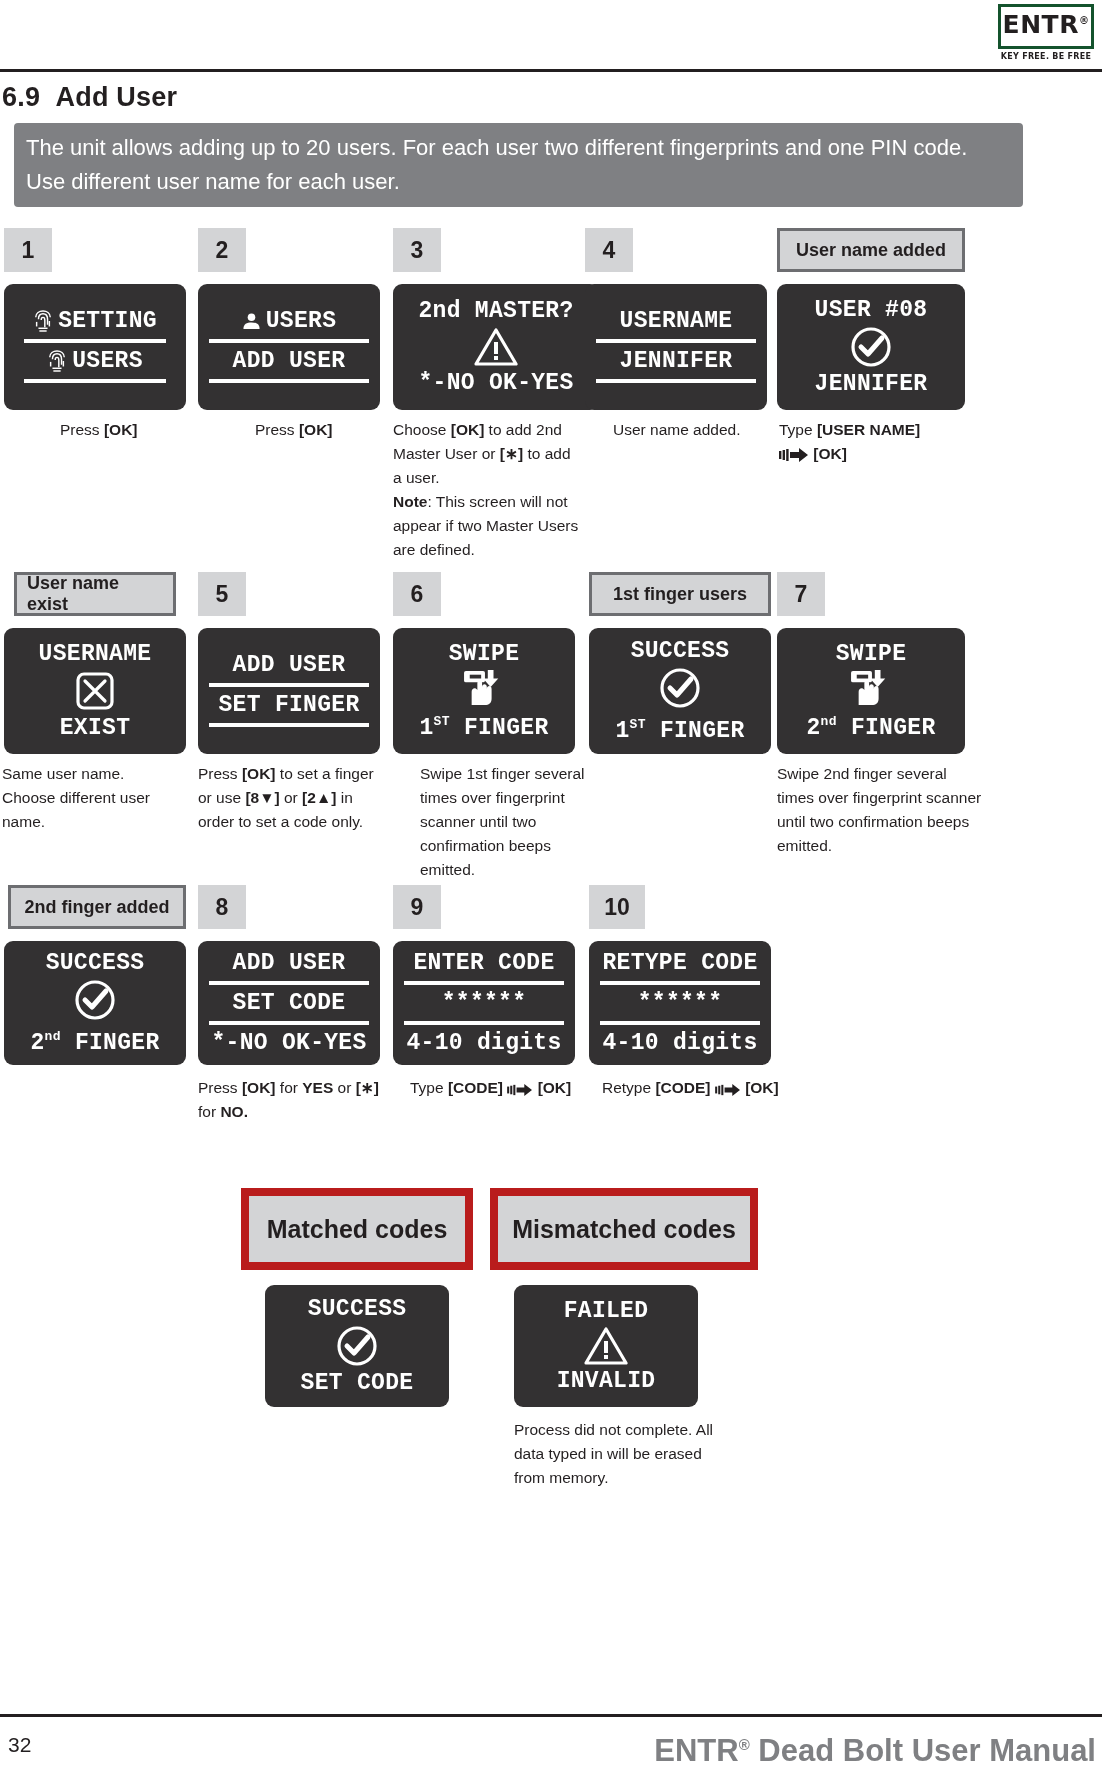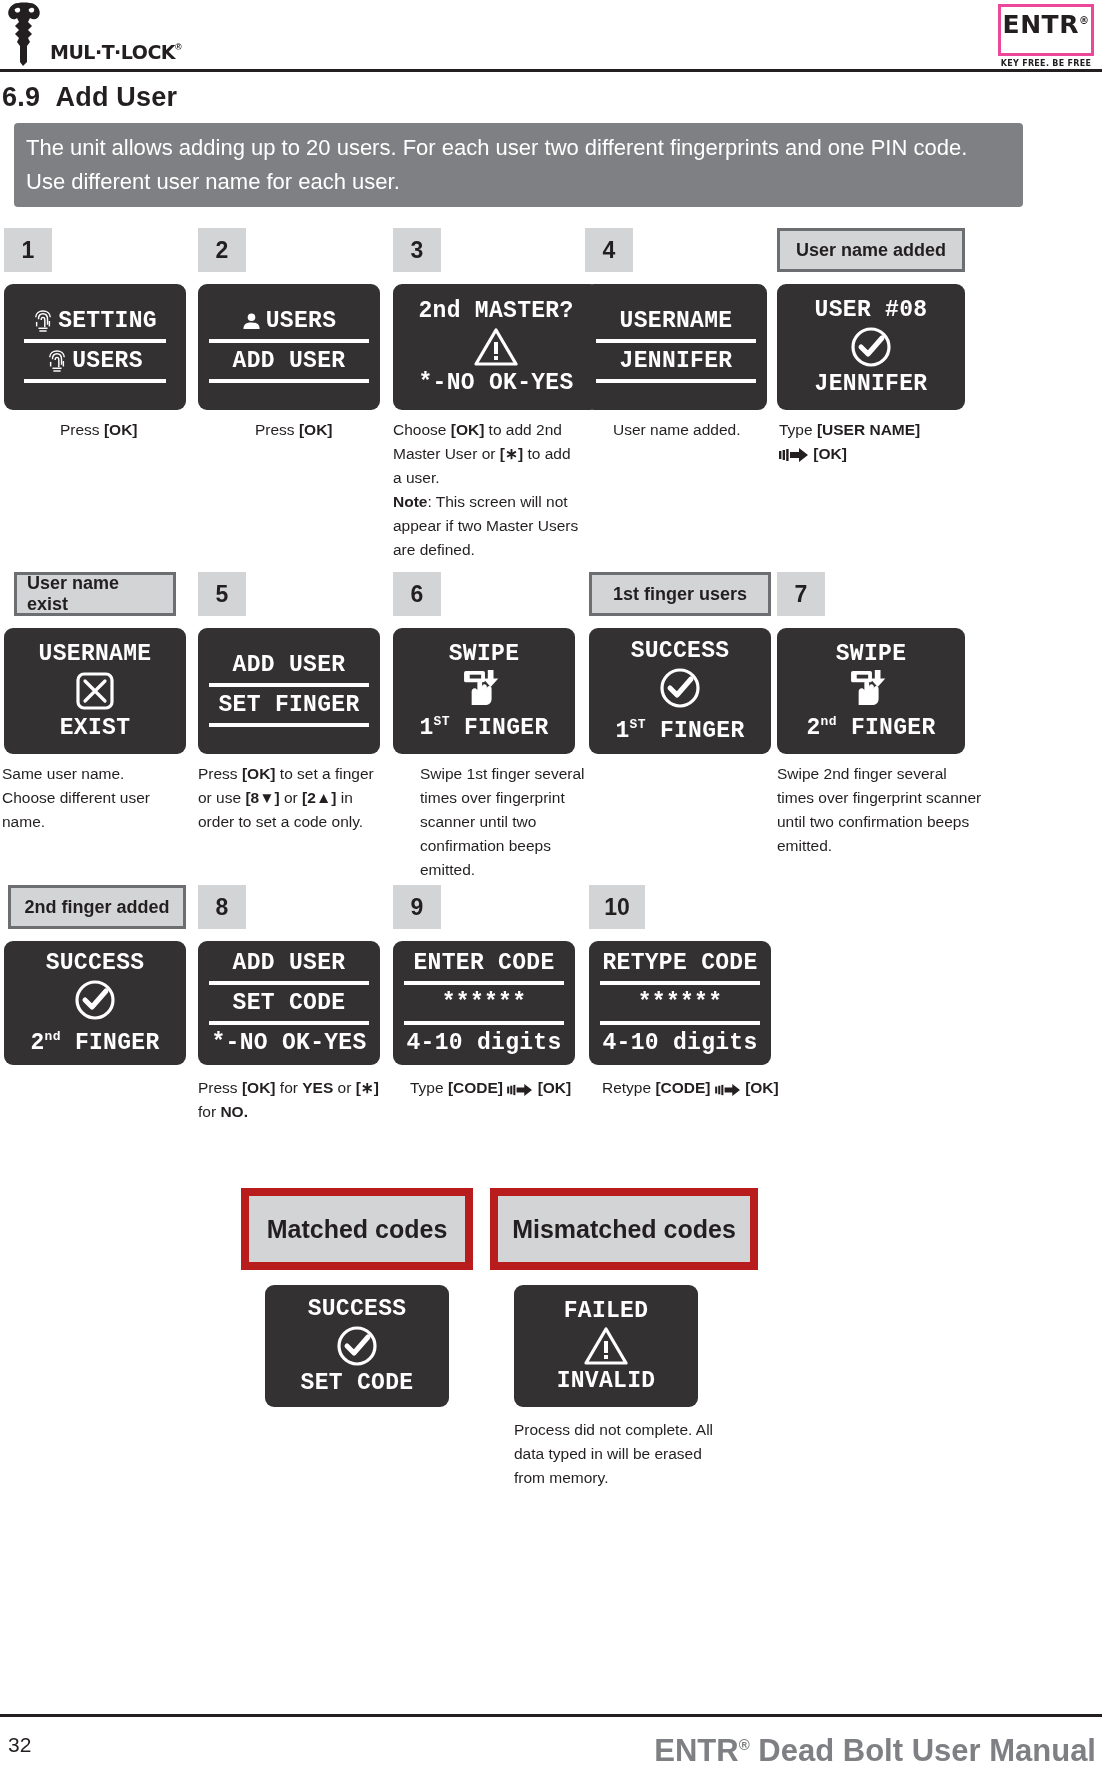--- a/index.html
+++ b/index.html
@@ -12,21 +12,21 @@
     overflow:hidden;
   }
 
   
   .header { position:relative; height:72px; }
   .logo-wrap { position:absolute; left:6px; top:2px; display:flex; align-items:flex-end; }
   .key-glyph { width:46px; height:66px; }
   .logo-word { font-weight:bold; font-size:19px; letter-spacing:-0.5px;
                font-family:"DejaVu Sans", sans-serif; margin-left:-2px; margin-bottom:5px; }
   .entr-box { position:absolute; right:8px; top:4px; width:96px; text-align:center; }
-  .entr-frame { border:3px solid #ec4899; padding:3px 0 14px; }
+  .entr-frame { border:3px solid #14532d; padding:3px 0 7px; }
   .entr-text { font-size:25px; font-weight:bold; letter-spacing:0.5px;
                font-family:"DejaVu Sans", sans-serif; }
   .entr-text sup { font-size:10px; vertical-align:super; }
   .entr-tag { font-size:8px; font-weight:bold; letter-spacing:0.3px; margin-top:3px;
               font-family:"DejaVu Sans", sans-serif; }
   .rule { position:absolute; left:0; right:0; top:69px; height:3px; background:#231f20; }
 
   
   .sec-title { position:absolute; left:2px; top:82px; font-size:27px; font-weight:bold;
                letter-spacing:0.2px; }
@@ -74,29 +74,20 @@
   .foot-rule { position:absolute; left:0; right:0; bottom:62px; height:3px; background:#231f20; }
   .page-no { position:absolute; left:8px; bottom:22px; font-size:21px; }
   .foot-title { position:absolute; right:6px; bottom:10px; font-size:31px;
                 color:#7f8083; font-weight:bold; }
   .foot-title sup { font-size:15px; vertical-align:super; }
 </style>
 </head>
 <body>
 
 <div class="header">
-  <div class="logo-wrap">
-    <span class="ic key-glyph">
-      <svg viewBox="0 0 46 66" width="46" height="66">
-        <path fill="#231f20" d="M8 2 C3 5 1 10 3 14 C5 18 9 18 11 16 L13 20 L9 24 L13 28 L9 32 L13 36 L11 40 L14 44 L14 60 L17 64 L21 60 L21 44 L24 40 L22 36 L26 32 L22 28 L26 24 L22 20 L24 16 C27 18 31 18 33 14 C35 10 33 5 28 2 C24 0 12 0 8 2 Z M11 6 C13 5 15 7 14 9 C13 11 10 11 9 9 C8 7 9 7 11 6 Z M25 6 C27 5 29 7 28 9 C27 11 24 11 23 9 C22 7 23 7 25 6 Z"></path>
-      </svg>
-    </span>
-    <span class="logo-word">MUL·T·LOCK</span>
-    <span style="font-size:9px;font-weight:bold;margin-bottom:16px;">®</span>
-  </div>
 
   <div class="entr-box">
     <div class="entr-frame">
       <div class="entr-text"><span>ENTR</span><sup>®</sup></div>
     </div>
     <div class="entr-tag">KEY FREE. BE FREE</div>
   </div>
   <div class="rule"></div>
 </div>
 

